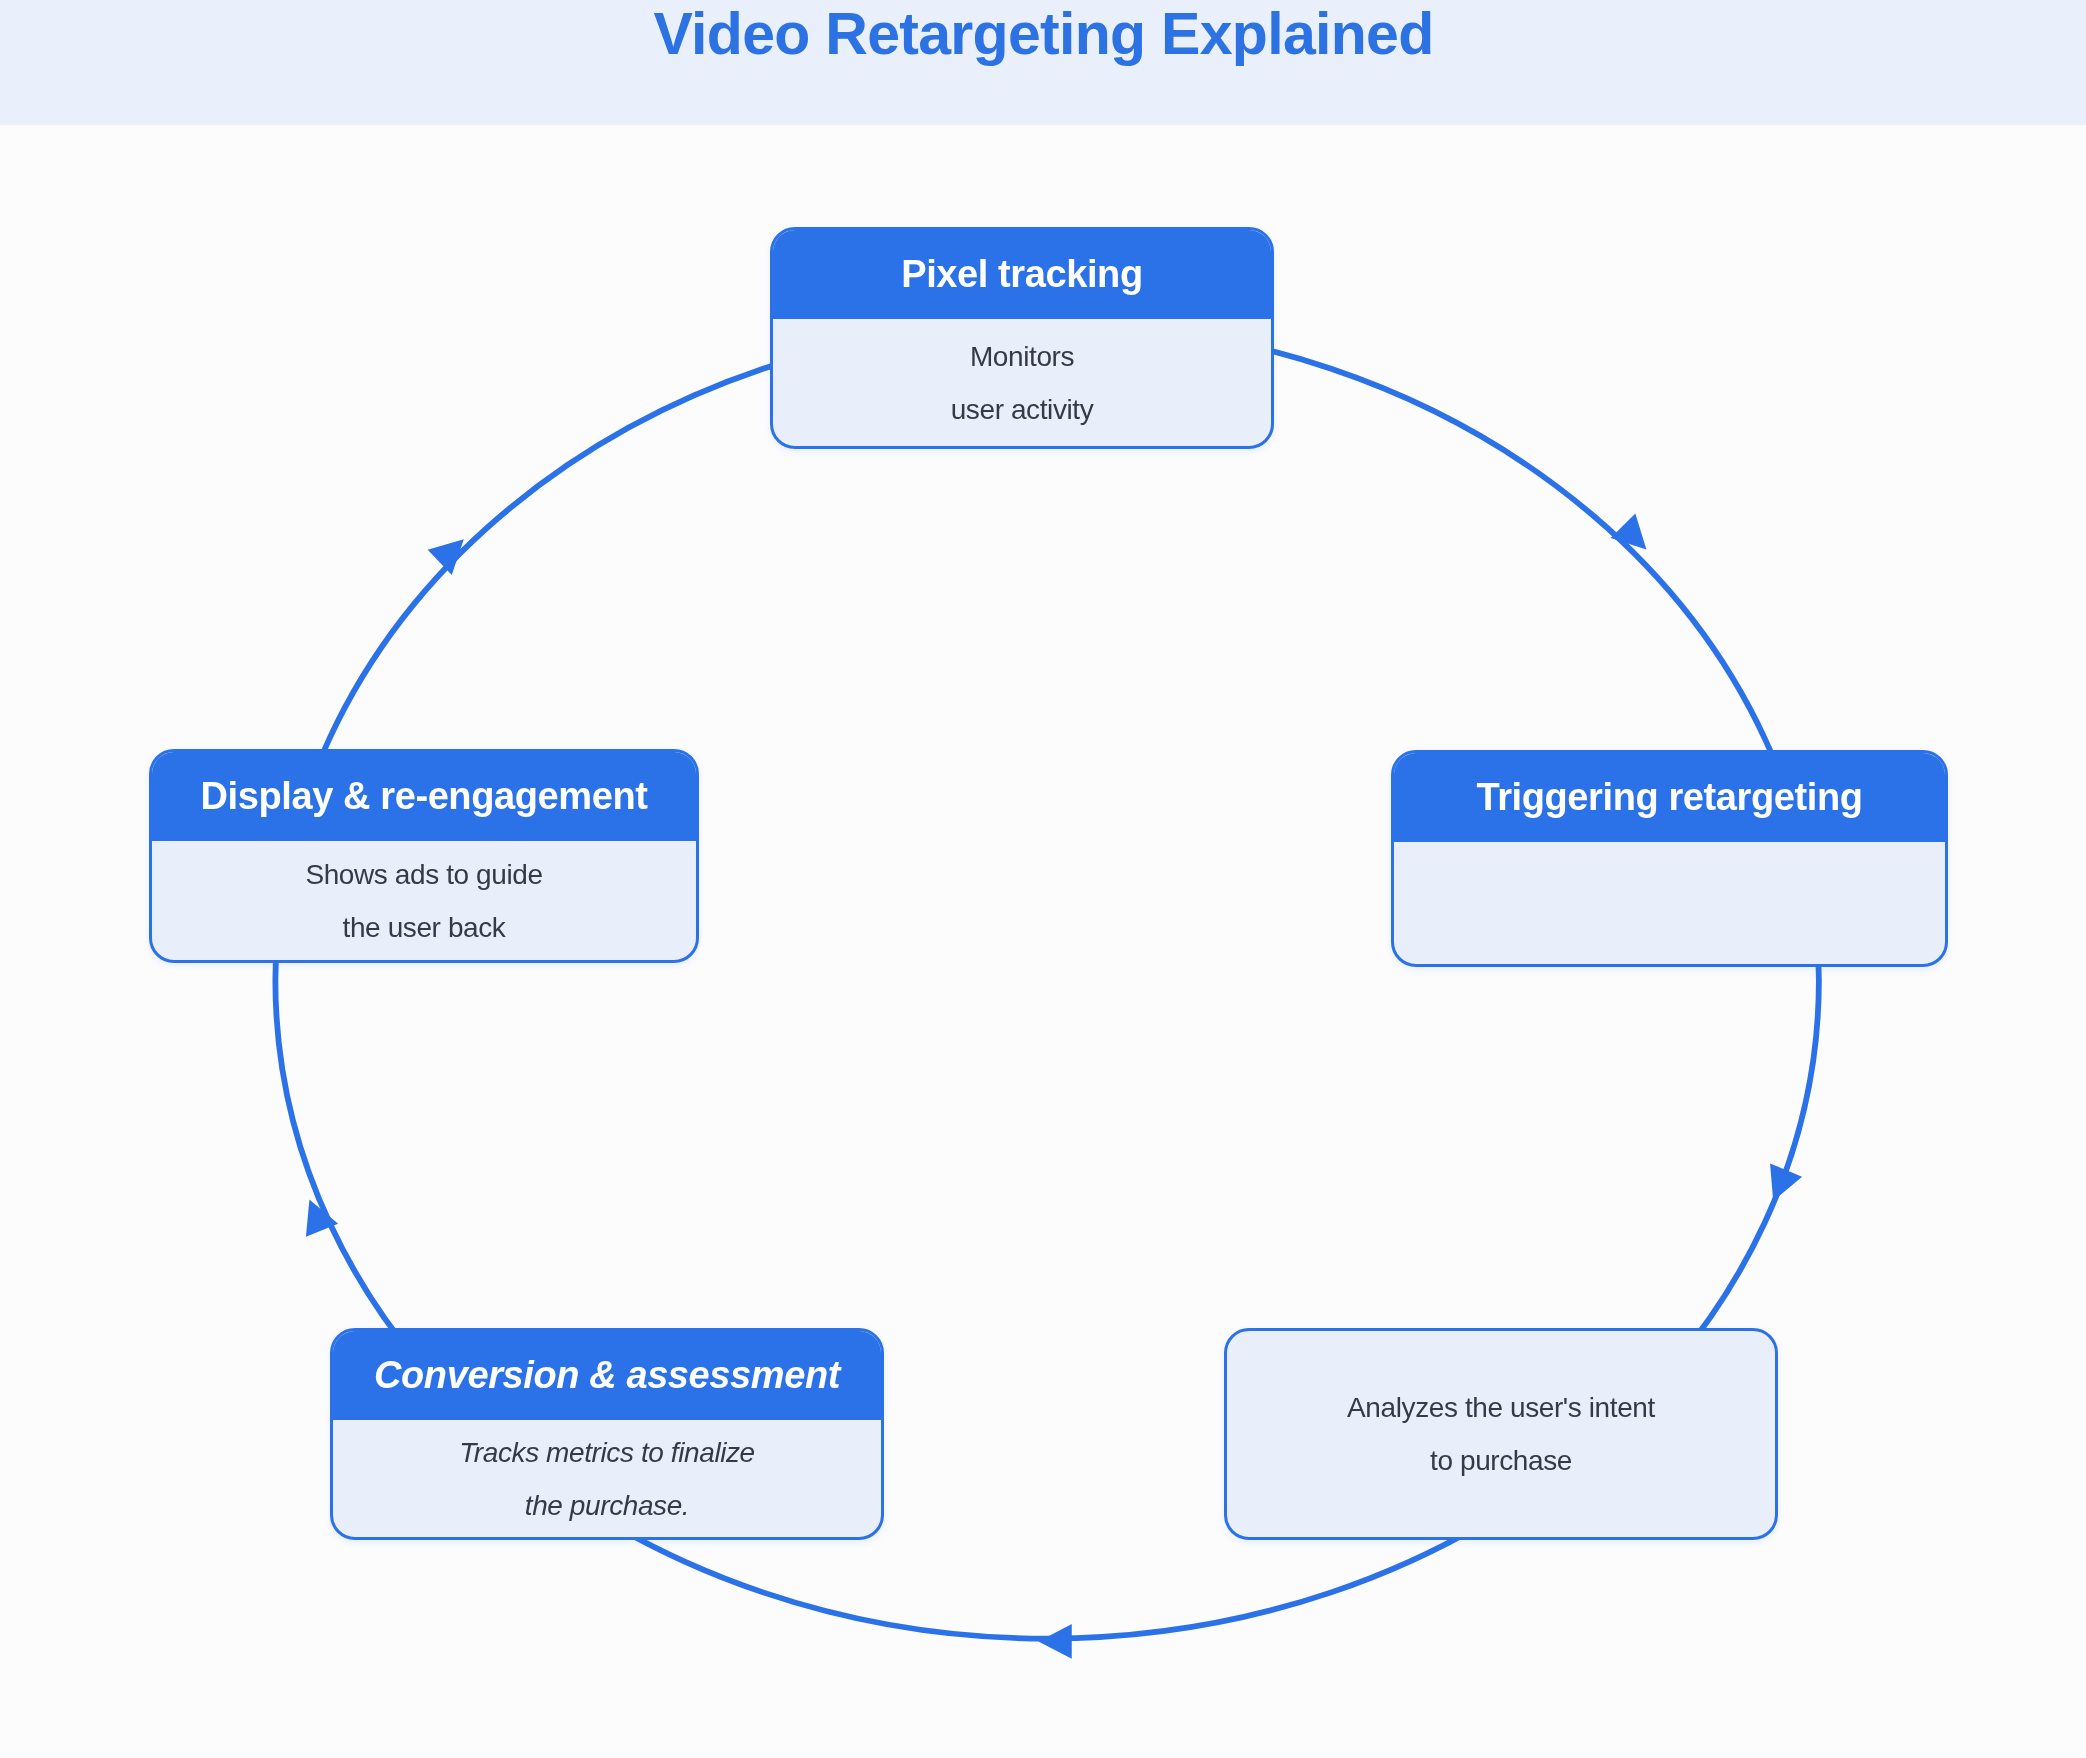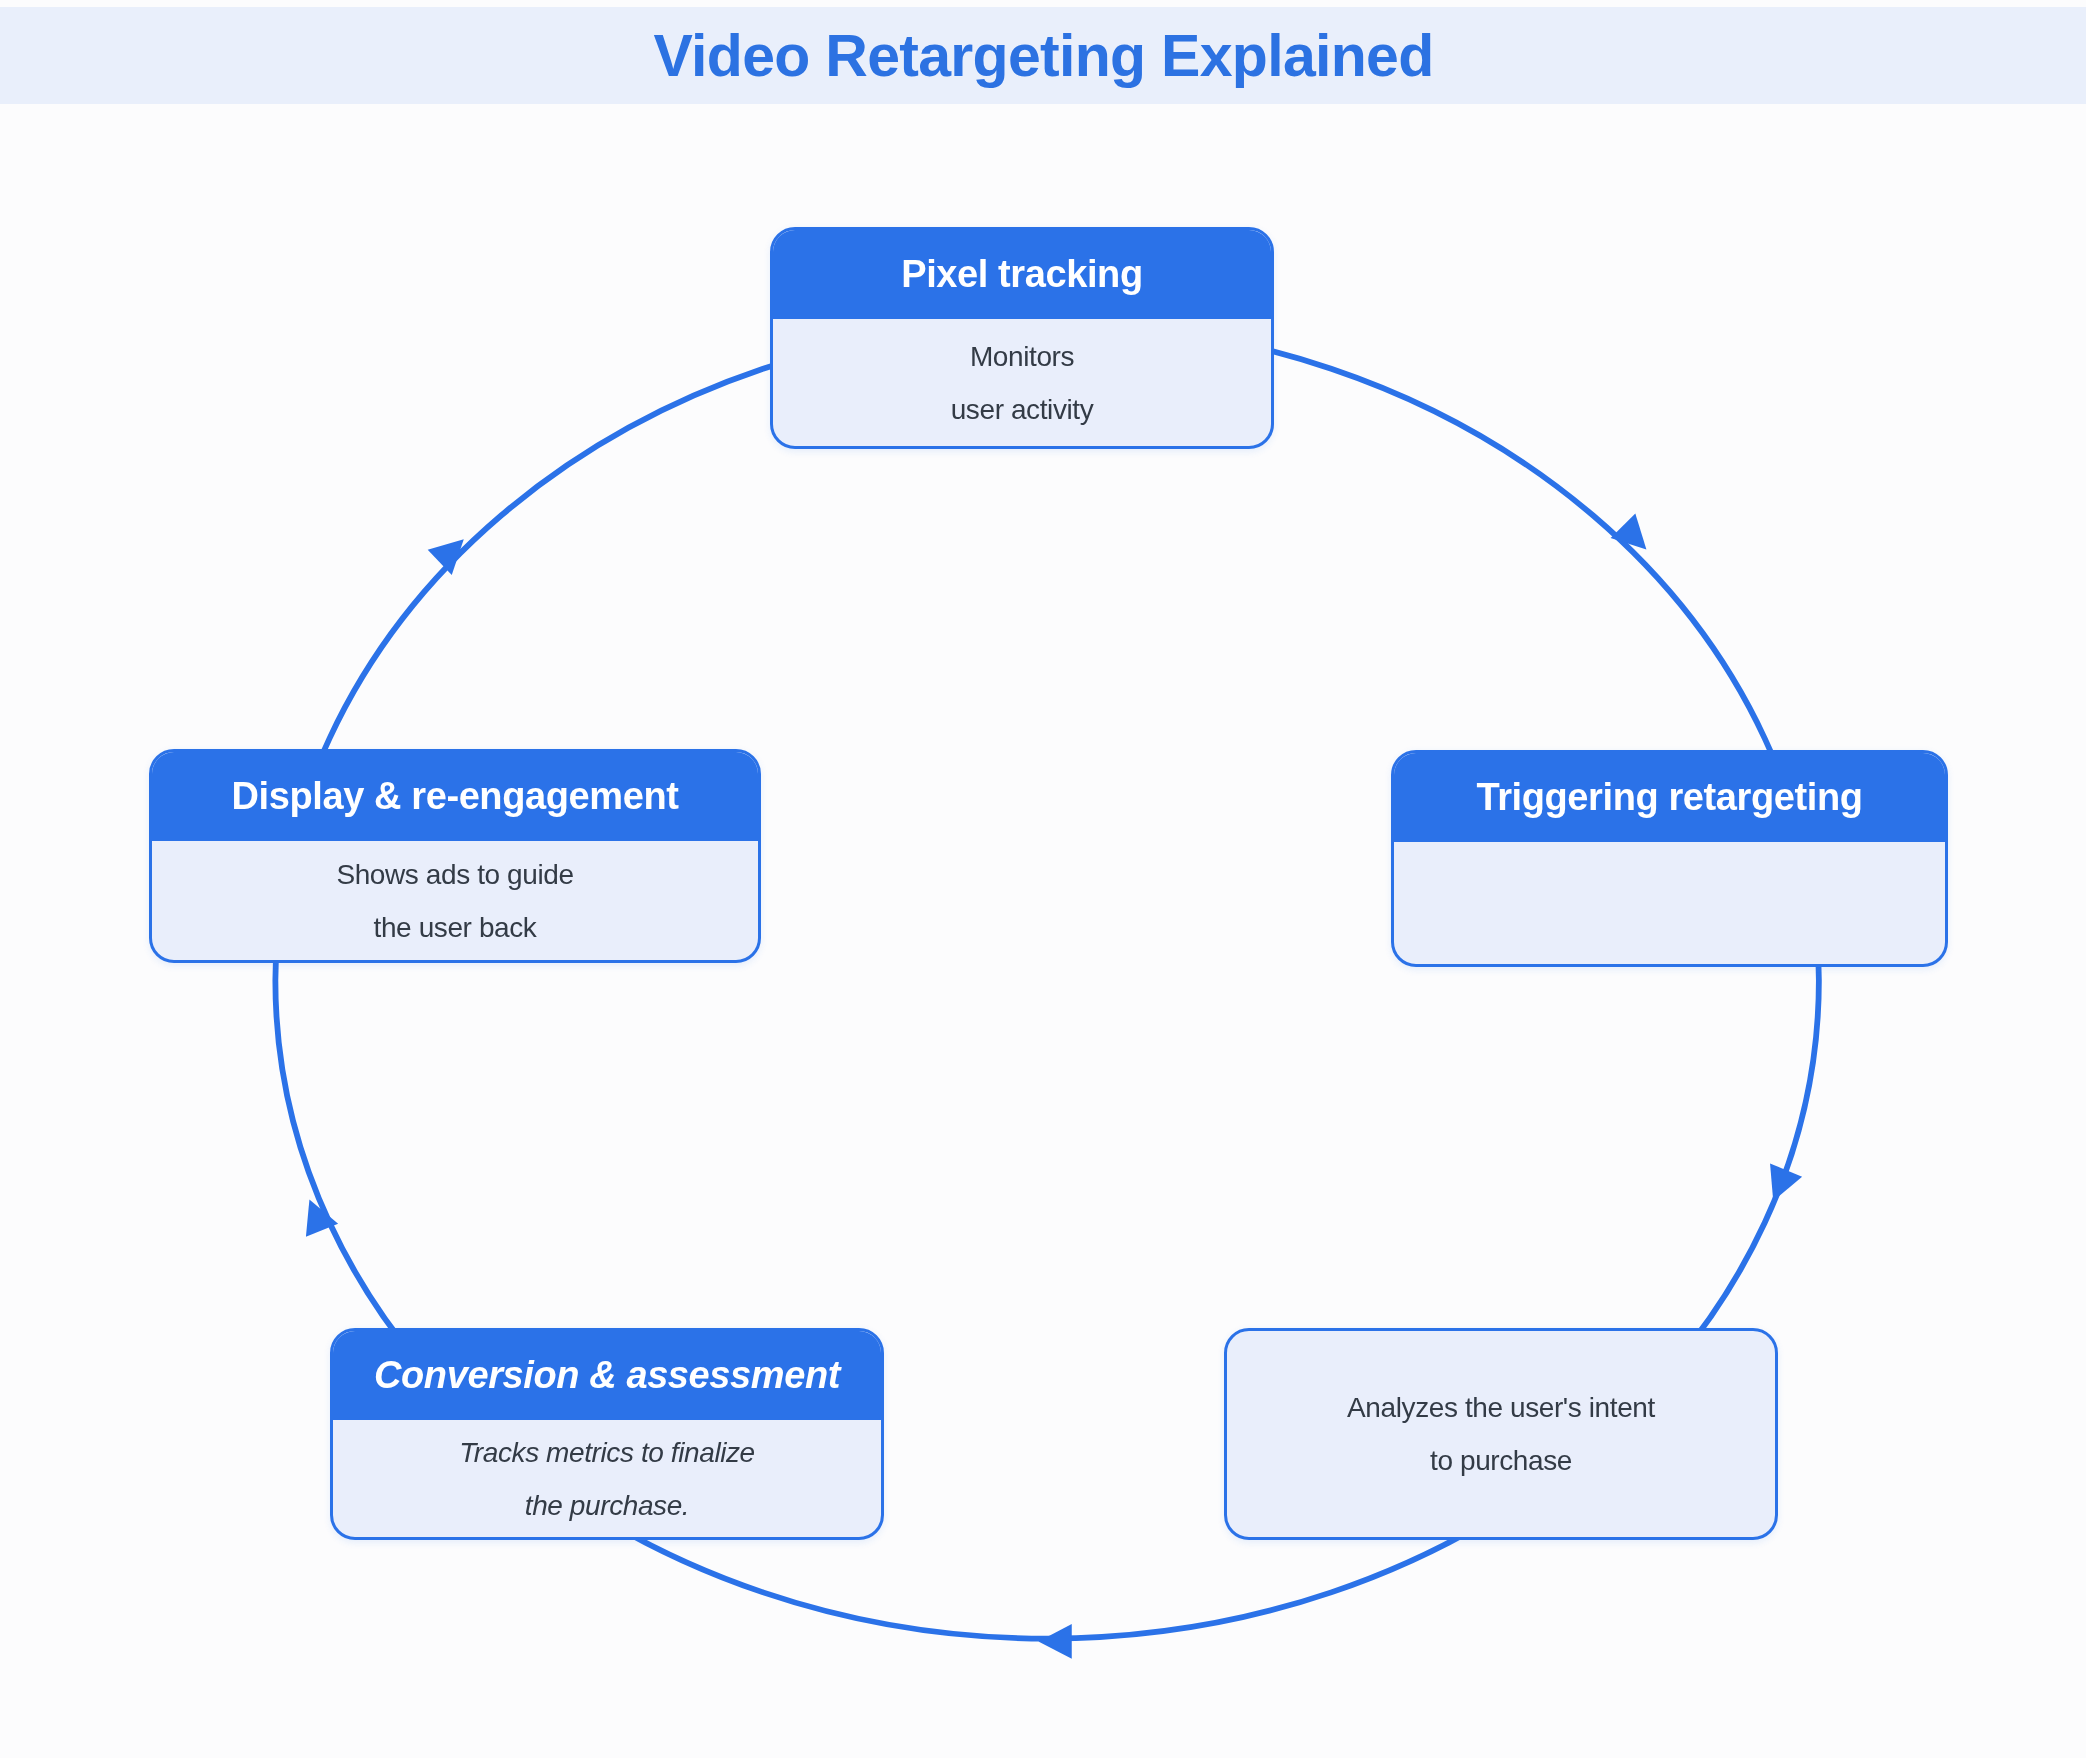--- a/index.html
+++ b/index.html
@@ -11,25 +11,25 @@
   .stage {
     position: relative;
     width: 2087px;
     height: 1759px;
     overflow: hidden;
     background: #fcfcfd;
   }
   
   .banner {
     position: absolute;
-    left: 0; top: 7px;
-    width: 2087px; height: 97px;
+    left: 0; top: 0;
+    width: 2087px; height: 125px;
     background: #e9effb;
     display: flex;
-    align-items: center;
+    align-items: flex-start;
     justify-content: center;
     z-index: 2;
   }
   .banner h1 {
     margin: 0;
     font-size: 59px;
     font-weight: 700;
     letter-spacing: -0.7px;
     color: #2c72e2;
   }
@@ -72,21 +72,21 @@
     text-align: center;
     color: #333b46;
     font-size: 28px;
     line-height: 53px;
     letter-spacing: -0.4px;
   }
   .node-pixel        { left: 770px; top:  227px; width: 504px; height: 222px; }
   .node-trigger      { left: 1391px; top: 750px; width: 557px; height: 217px; gap: 48px; }
   .node-personalized { left: 1224px; top: 1328px; width: 554px; height: 212px; }
   .node-conversion   { left:  330px; top: 1328px; width: 554px; height: 212px; font-style: italic; }
-  .node-display      { left:  149px; top: 749px; width: 612px; height: 214px; }
+  .node-display      { left:  149px; top: 749px; width: 550px; height: 214px; }
 </style>
 </head>
 <body>
 
 <div class="stage">
 
   <svg class="ring" width="2087" height="1759" viewBox="0 0 2880 2427">
     <ellipse cx="1445" cy="1353" rx="1065" ry="908" fill="none" stroke-width="8" stroke="#2b72e8"></ellipse>
     <polygon points="0,0 -46,-24 -46,24" transform="translate(640,744) rotate(-43.8)" fill="#2b72e8"></polygon>
     <polygon points="0,0 -46,-24 -46,24" transform="translate(2272,758) rotate(45.3)" fill="#2b72e8"></polygon>

